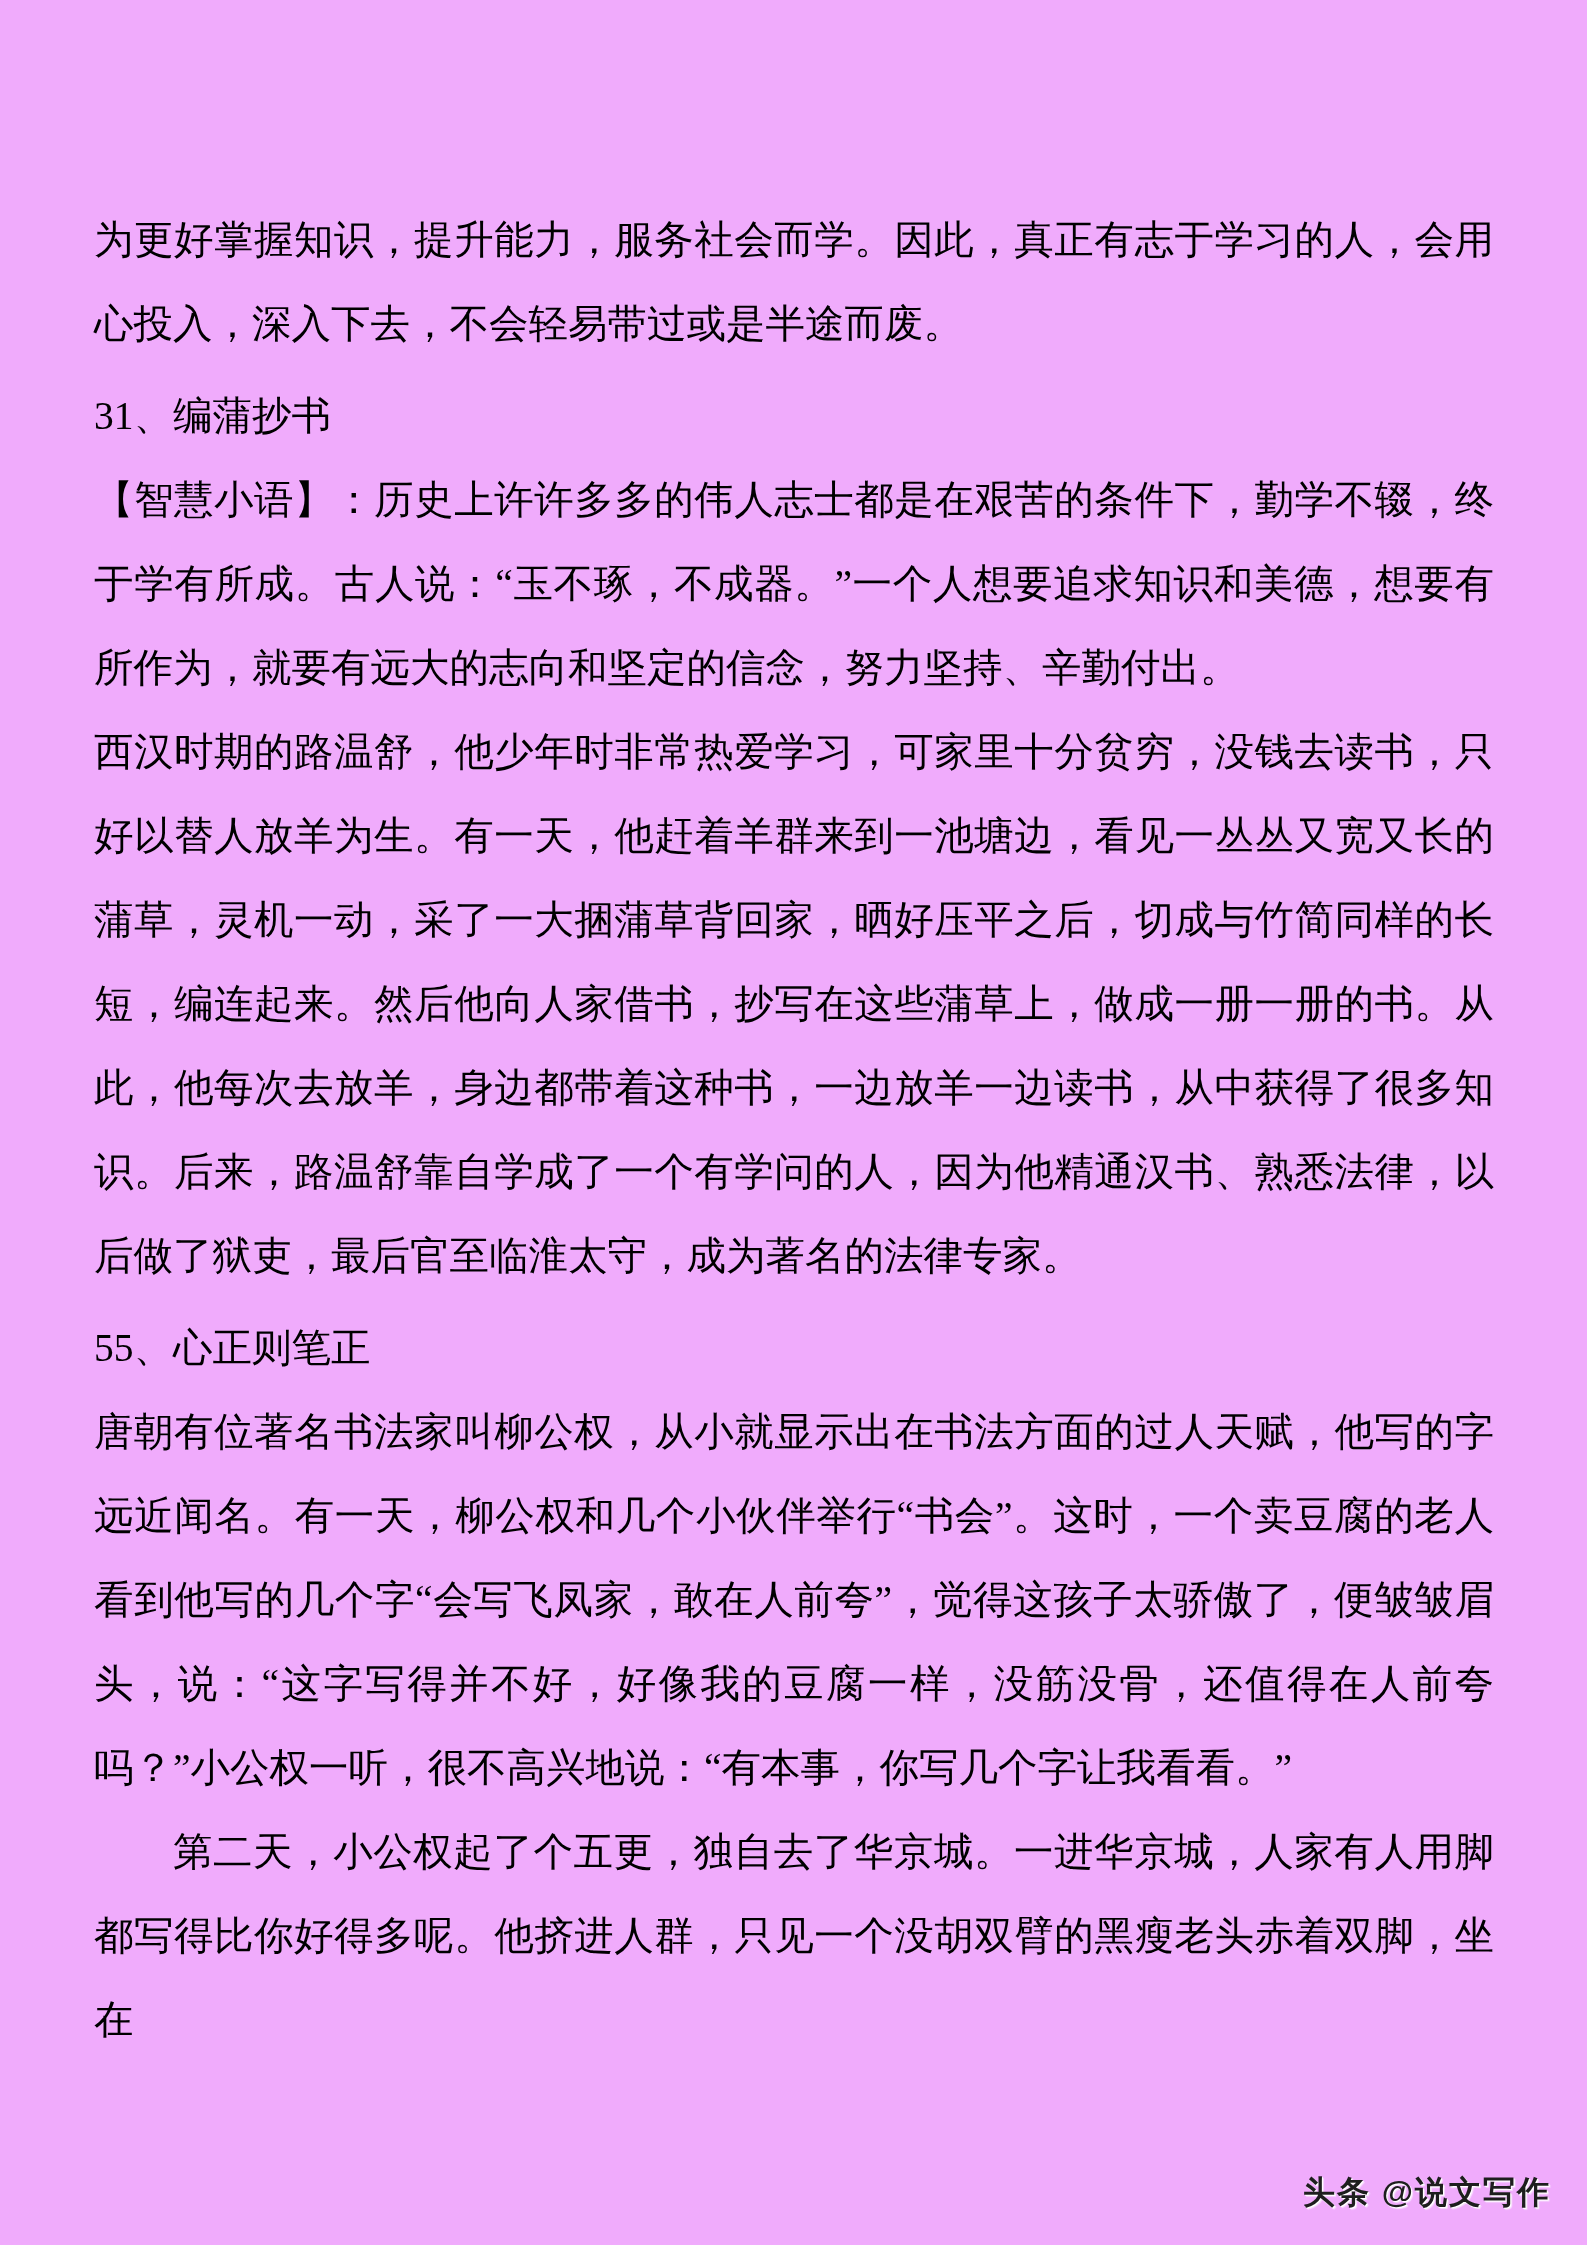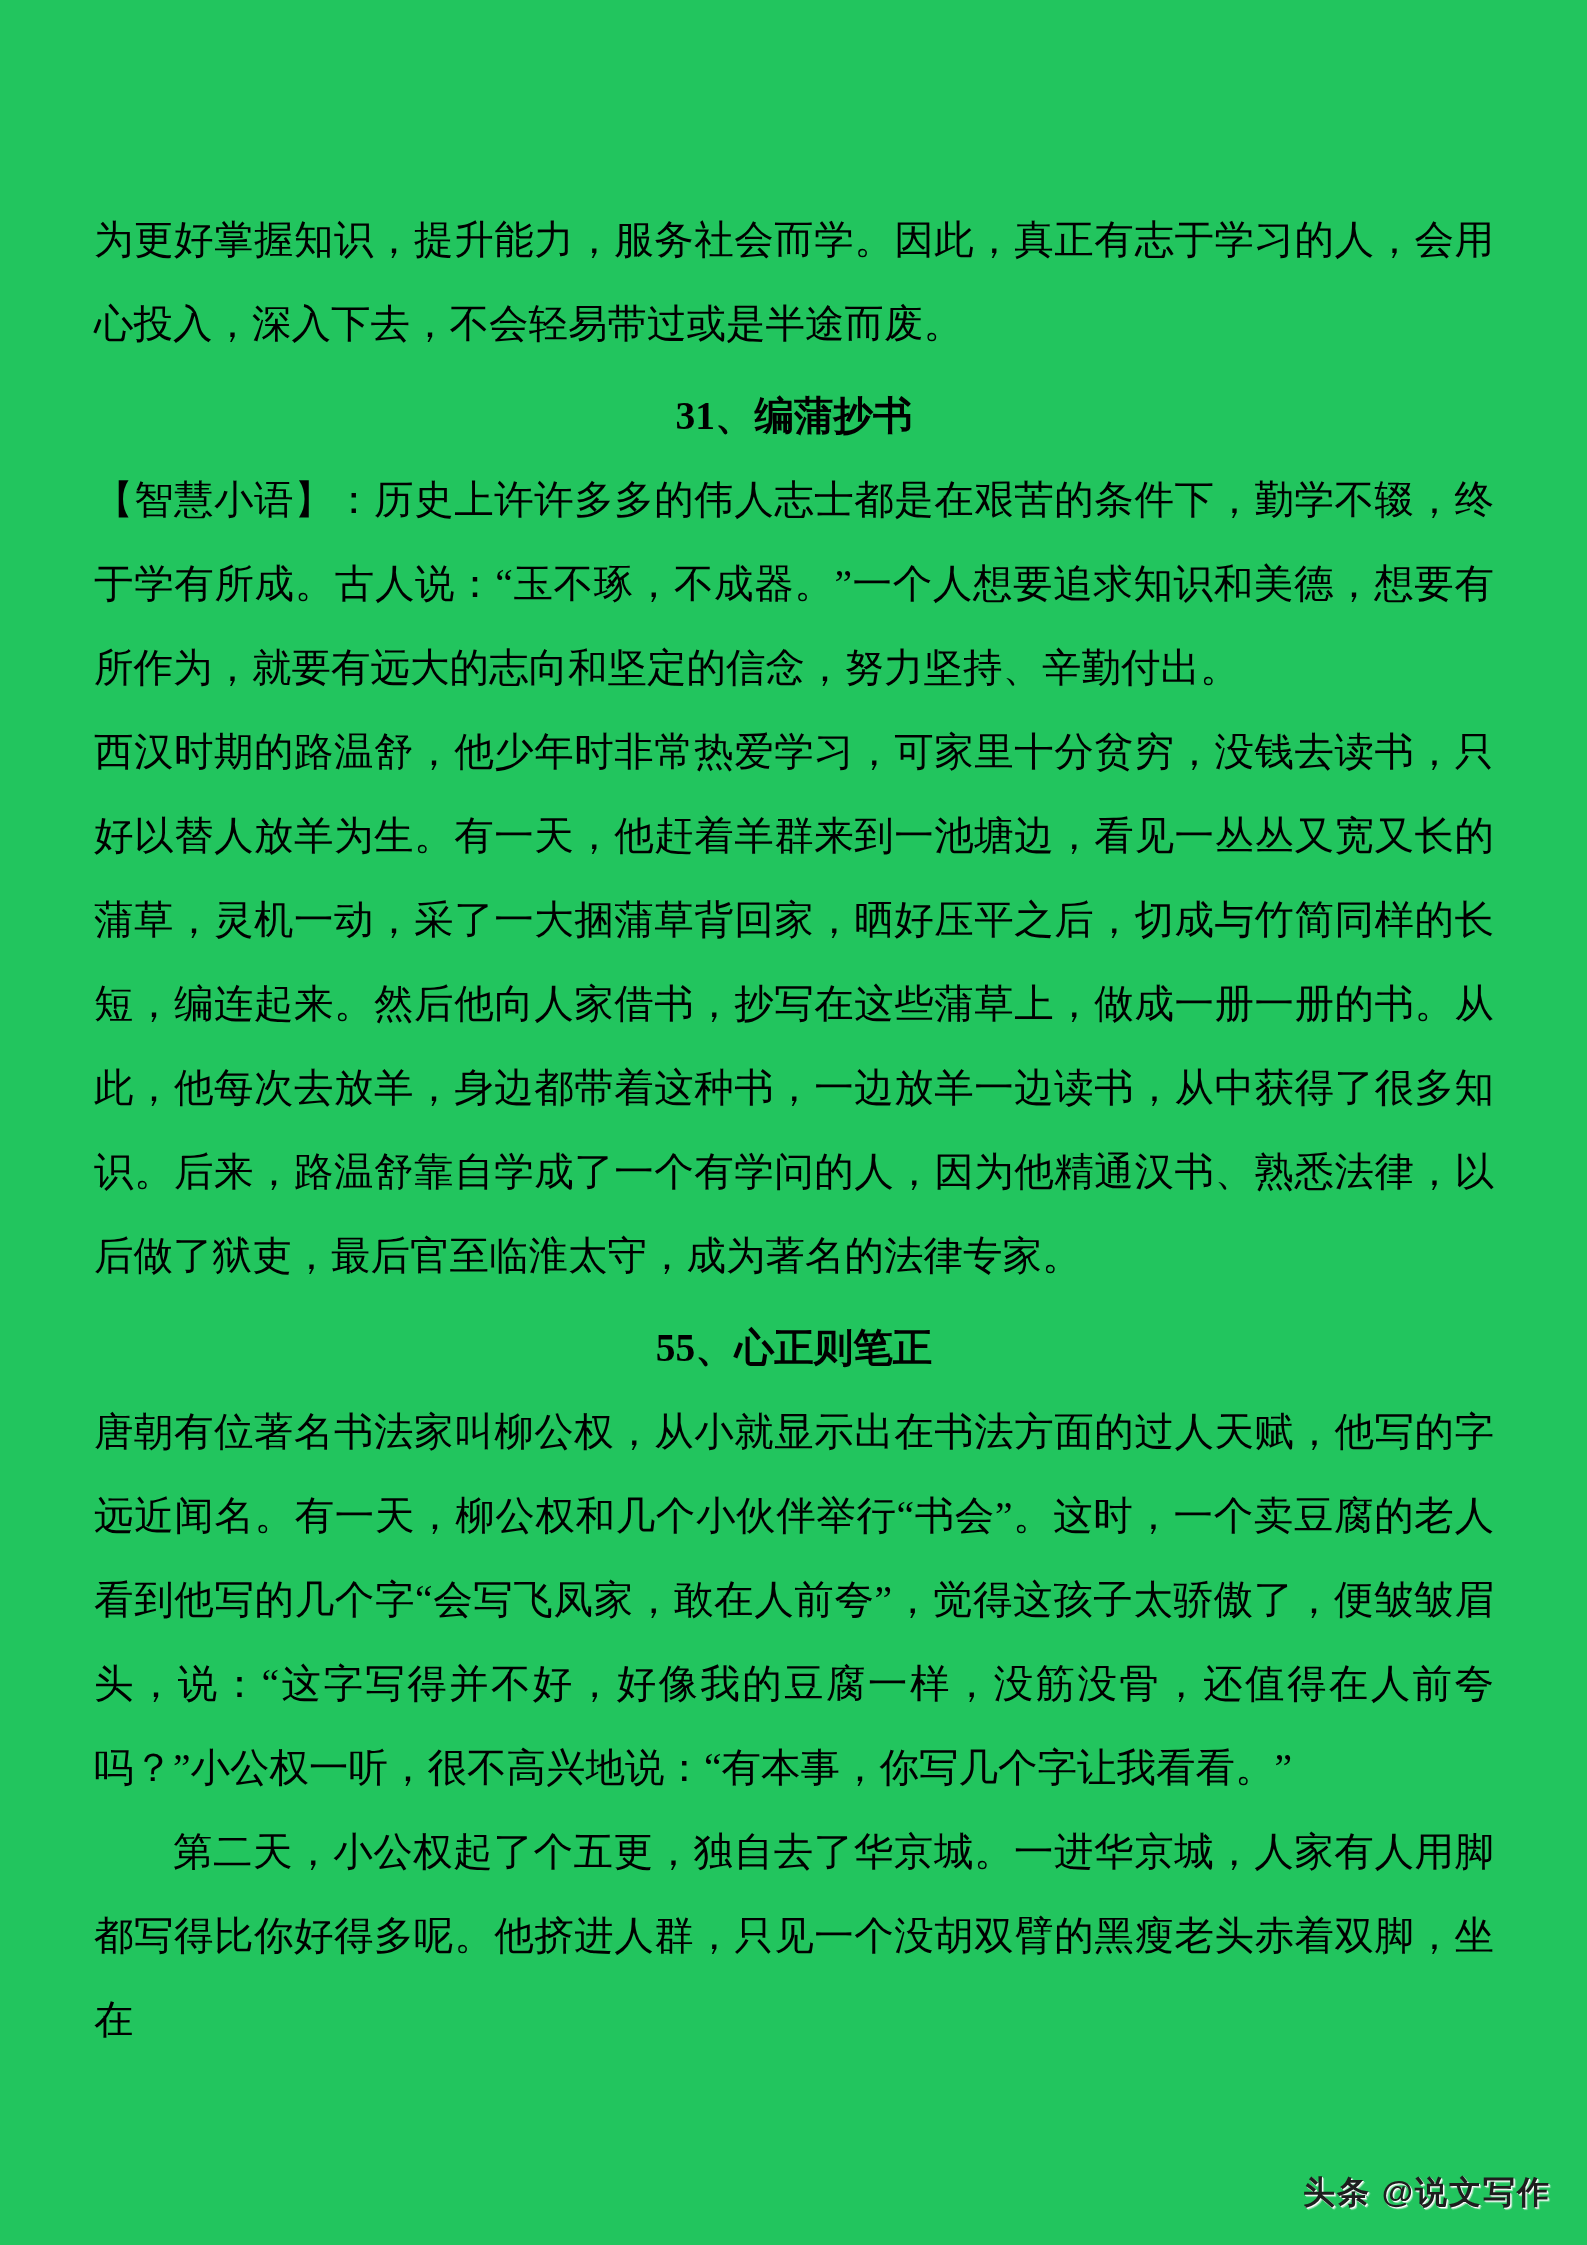--- a/index.html
+++ b/index.html
@@ -4,21 +4,21 @@
 <style>
   html, body {
     margin: 0;
     padding: 0;
     background: #ffffff;
   }
   .page {
     position: relative;
     width: 1587px;
     height: 2245px;
-    background: #22c55e;
+    background: #f0abfc;
     overflow: hidden;
   }
   .doc {
     position: absolute;
     top: 198px;
     left: 94px;
     width: 1400px;
     color: #000000;
     font-family: "Liberation Serif", "DejaVu Serif", serif;
     font-size: 39.5px;
@@ -31,22 +31,22 @@
     padding: 0;
   }
   .doc p.indent {
     text-indent: 2em;
   }
   .doc h2.heading {
     margin: 8px 0 0 0;
     padding: 0;
     font-size: 39.5px;
     line-height: 84px;
-    font-weight: bold;
-    text-align: center;
+    font-weight: normal;
+    text-align: left;
   }
   .watermark {
     position: absolute;
     right: 36px;
     bottom: 30px;
     font-family: "Liberation Sans", "DejaVu Sans", sans-serif;
     font-weight: 700;
     font-size: 32px;
     letter-spacing: 2px;
     color: #1e1e1e;

